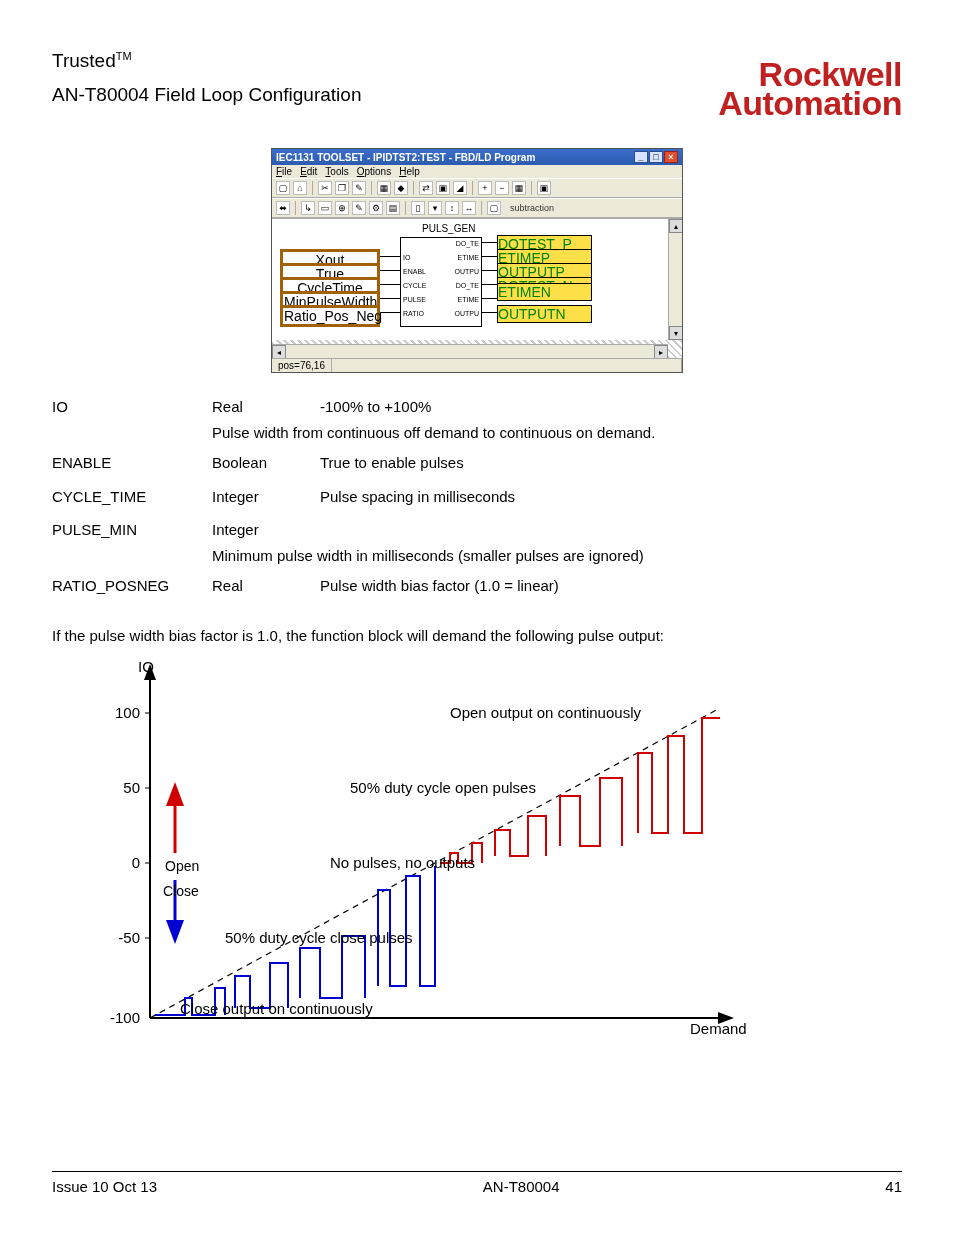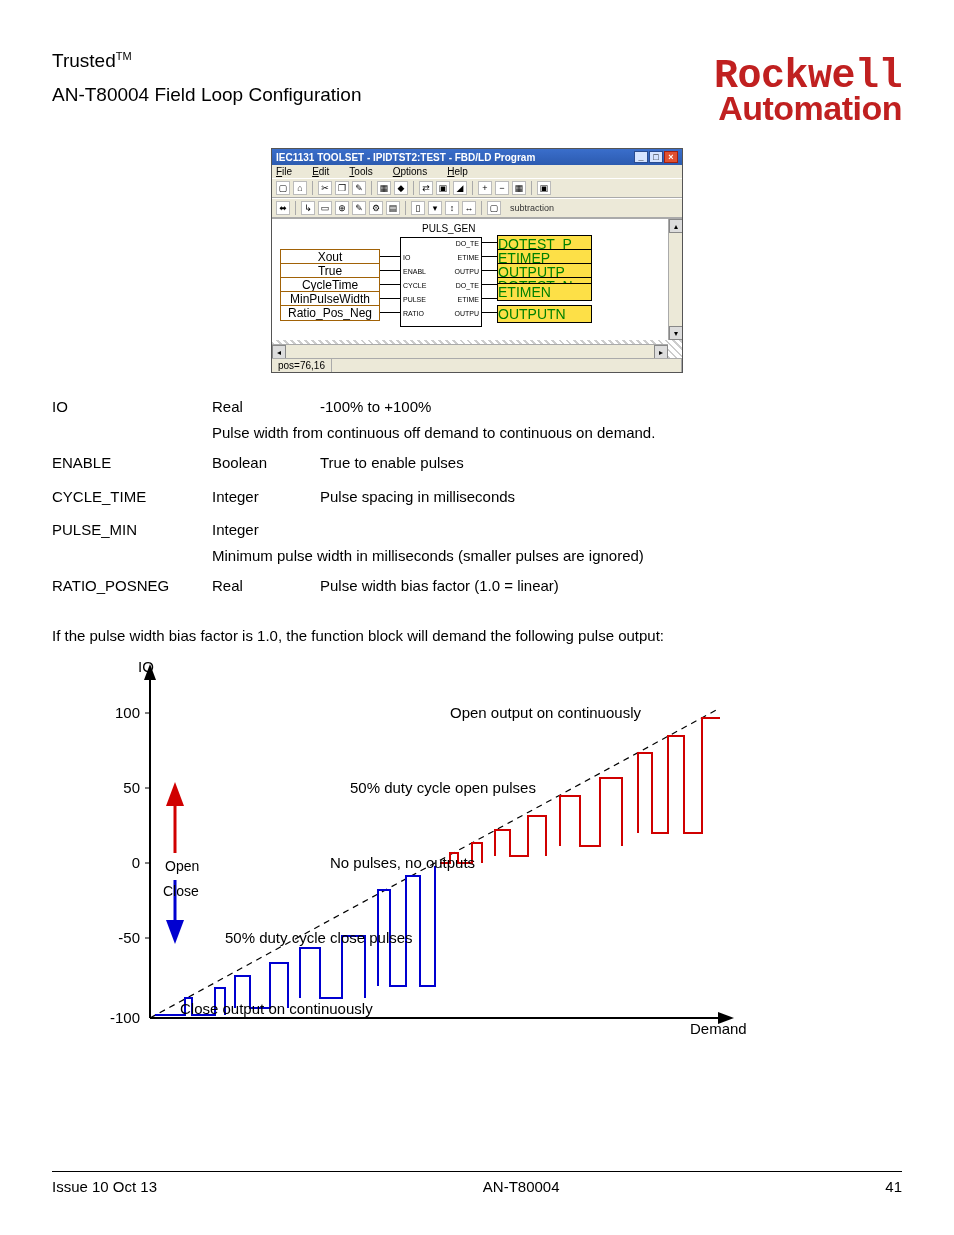--- a/index.html
+++ b/index.html
@@ -21,21 +21,21 @@
     position: absolute;
     right: 0;
     top: 10px;
     font-family: Arial Black, Arial, sans-serif;
     font-weight: 900;
     color: #c02020;
     text-align: right;
     line-height: 0.85;
     letter-spacing: -0.5px;
   }
-  .logo .l1 { font-size: 40px; font-family: Liberation Mono, monospace; }
+  .logo .l1 { font-size: 34px; }
   .logo .l2 { font-size: 34px; }
 
   
   .win {
     width: 412px;
     margin: 18px auto 22px auto;
     border: 1px solid #555;
     background: #ece9d8;
     font-family: Tahoma, Arial, sans-serif;
     font-size: 10px;
@@ -56,21 +56,21 @@
     background: #d6e4ff;
     border: 1px solid #2a4c90;
     color: #000; font-weight: bold;
     display: flex; align-items: center; justify-content: center;
     font-size: 9px; line-height: 1;
   }
   .titlebar .wb.x { background:#e05030; color:#fff; border-color:#a02010;}
   .menubar {
     background: #ece9d8;
     padding: 1px 4px;
-    display: flex; gap: 20px;
+    display: flex; gap: 8px;
   }
   .menubar span { text-decoration: underline; text-decoration-color: transparent; }
   .menubar span::first-letter { text-decoration: underline; }
   .toolbar {
     background: #ece9d8;
     border-top: 1px solid #fff;
     border-bottom: 1px solid #aaa;
     padding: 2px 4px;
     display: flex; gap: 3px; align-items: center;
     font-size: 9px;
@@ -109,22 +109,22 @@
   .fbd-block{
     position:absolute; top:18px; left:128px;
     width:82px; height:90px;
     border:1px solid #000; background:#fff;
     font-size:8px;
   }
   .fbd-block .port{position:absolute;font-size:7px;}
   .pl{left:2px;} .pr{right:2px;text-align:right;}
   .in-label{
     position:absolute; left:8px; width:100px;
-    border:1px solid #a16207; background:#fff;
-    text-align:center; font-size:12px; padding:0 1px;
+    border:3px solid #a16207; background:#fff;
+    text-align:center; font-size:14px; padding:0 1px;
   }
   .out-label{
     position:absolute; left:225px; width:95px;
     border:1px solid #000; background:#fde047;
     font-size:14px; color:#008000;
   }
   .wire{position:absolute;height:1px;background:#000;}
 
   
   .params { margin-top: 14px; }

